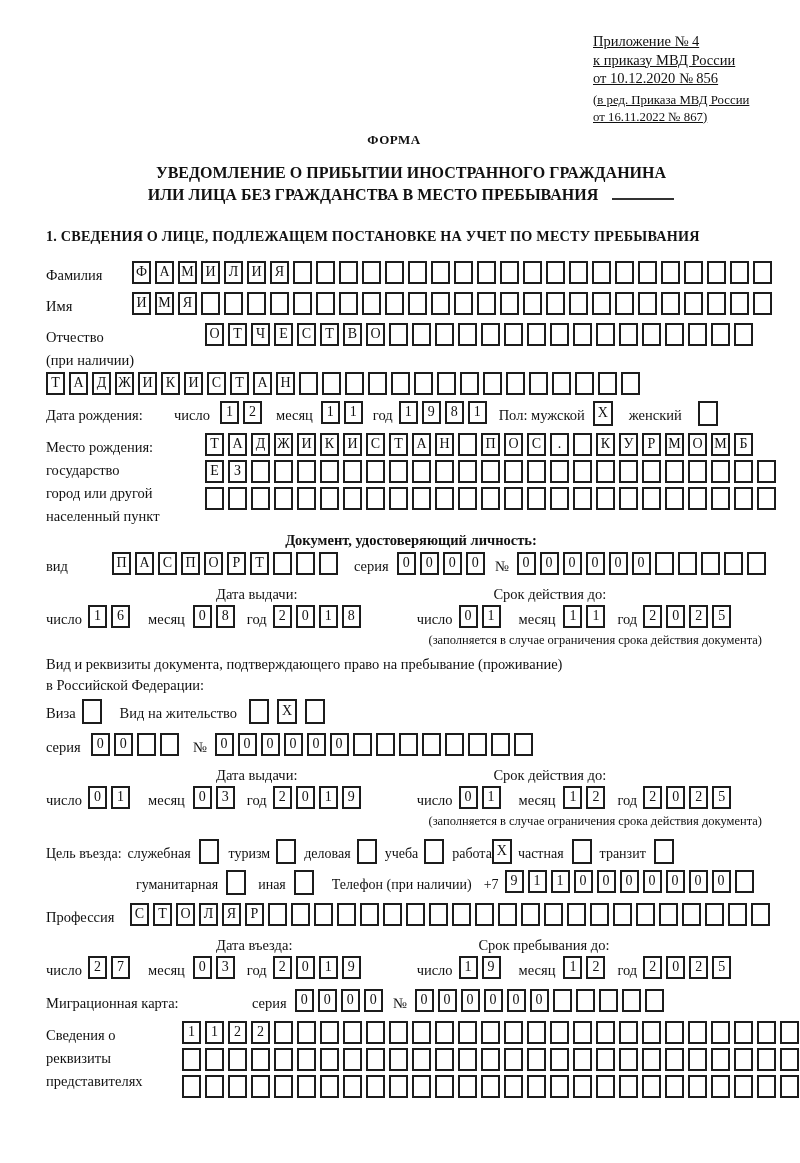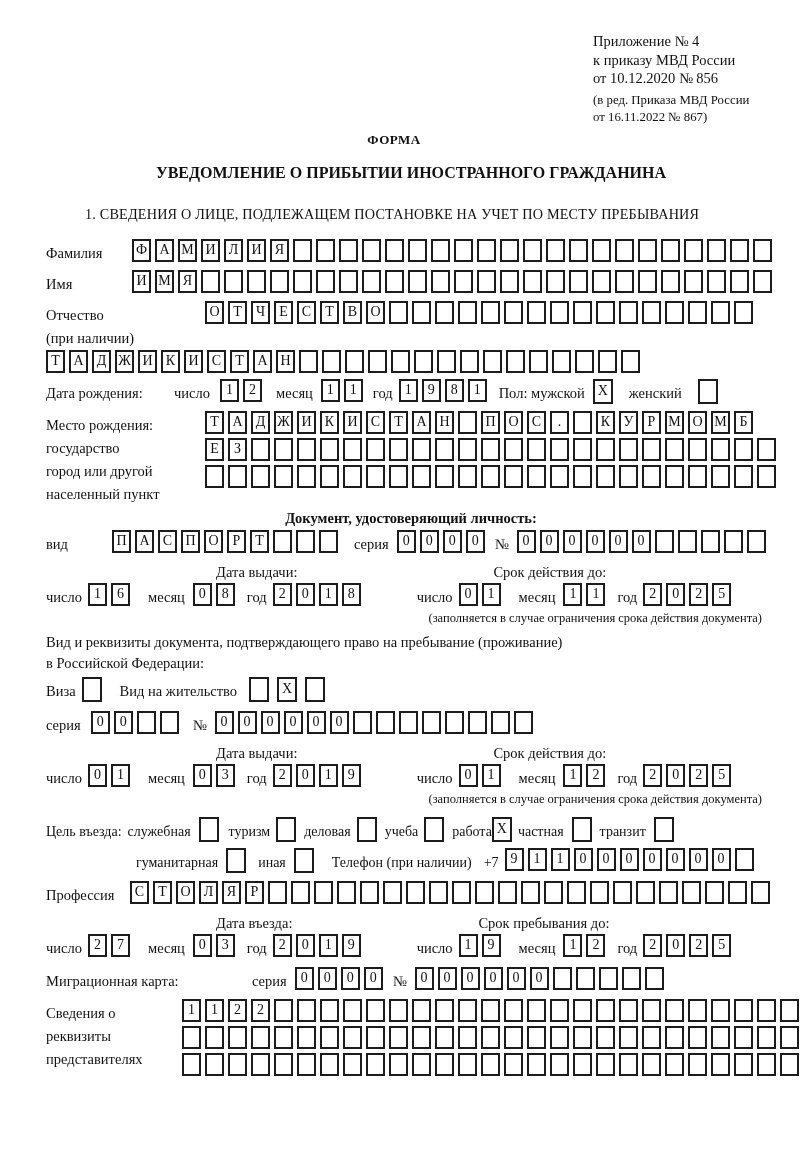--- a/index.html
+++ b/index.html
@@ -2,26 +2,26 @@
 <html lang="ru"><head>
 <meta charset="utf-8">
 <style>
   * { box-sizing: border-box; }
   html,body { margin:0; padding:0; background:#888; }
   .page {
     width:800px; height:1163px; margin:0 auto; background:#ffffff; color:#111;
     font-family:"Liberation Serif","DejaVu Serif",serif; font-size:14.5px;
     padding:32px 24px 10px 46px; overflow:hidden; position:relative;
   }
-  .top-right { margin-left:547px; line-height:18.5px; }
+  .top-right { margin-left:547px; line-height:18.5px;text-decoration:underline; }
   .top-right .rev { font-size:12.8px; line-height:17px; margin-top:4px; }
   .forma { text-align:center; padding-right:34px; font-weight:bold; font-size:13px; margin-top:6px; letter-spacing:0.5px; }
   .title { text-align:center; font-weight:bold; font-size:16px; line-height:22px; margin-top:14px; }
   .title-blank { display:inline-block; width:62px; border-bottom:2px solid #333; height:14px; margin-left:14px; }
-  .sect { font-weight:normal; font-size:14.2px; margin-top:22px; letter-spacing:0.2px;margin-left:39px; }
+  .sect { font-weight:bold; font-size:14.2px; margin-top:22px; letter-spacing:0.2px; }
   .frow { display:flex; align-items:flex-start; }
   .flabel { flex:none; padding-top:3px; line-height:23px; }
   .cells { display:inline-flex; flex:none; }
   .cell {
     display:inline-flex; justify-content:center; align-items:center;
     width:19px; height:23px; border:2px solid #1c1c1c; margin-right:4px;
     font-size:14px; flex:none; background:#fff;
   }
   .cb {
     display:inline-flex; justify-content:center; align-items:center;
@@ -54,20 +54,21 @@
     <div class="rev">
       <div>(в ред. Приказа МВД России</div>
       <div>от 16.11.2022 № 867)</div>
     </div>
   </div>
 
   <div class="forma">ФОРМА</div>
 
   <div class="title">
     <div>УВЕДОМЛЕНИЕ О ПРИБЫТИИ ИНОСТРАННОГО ГРАЖДАНИНА</div>
+    <div><span>ИЛИ ЛИЦА БЕЗ ГРАЖДАНСТВА В МЕСТО ПРЕБЫВАНИЯ</span><span class="title-blank"></span></div>
   </div>
 
   <div class="sect">1. СВЕДЕНИЯ О ЛИЦЕ, ПОДЛЕЖАЩЕМ ПОСТАНОВКЕ НА УЧЕТ ПО МЕСТУ ПРЕБЫВАНИЯ</div>
 
   <div class="frow" style="margin-top:16px;">
     <span class="flabel" style="width:86px;">Фамилия</span>
     <span class="cells">
         <span class="cell">Ф</span>
         <span class="cell">А</span>
         <span class="cell">М</span>

